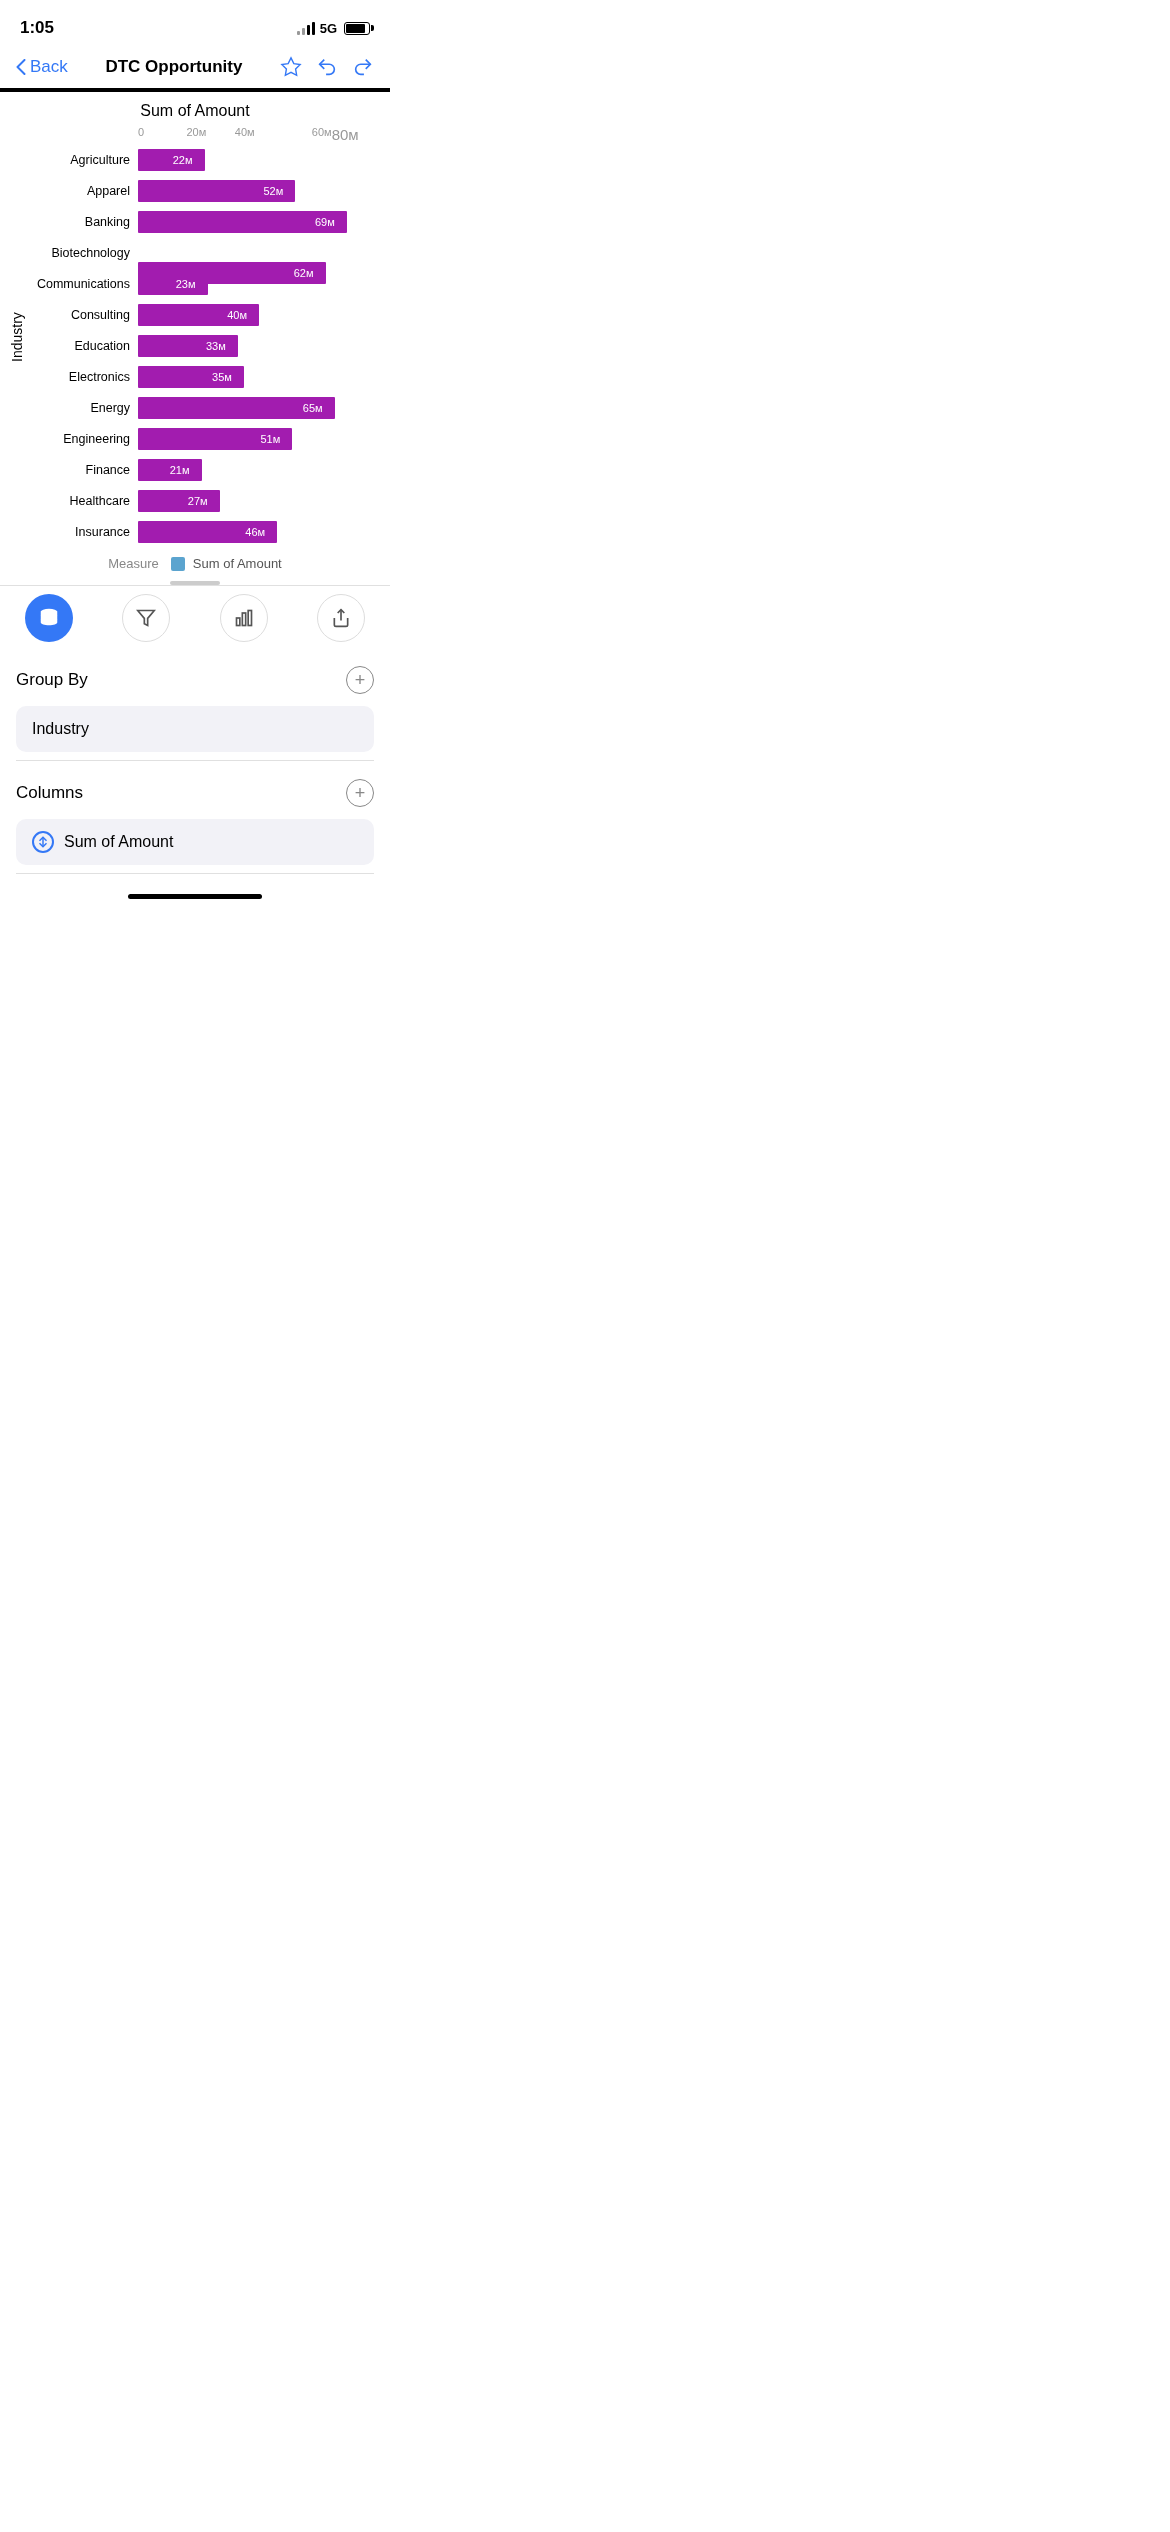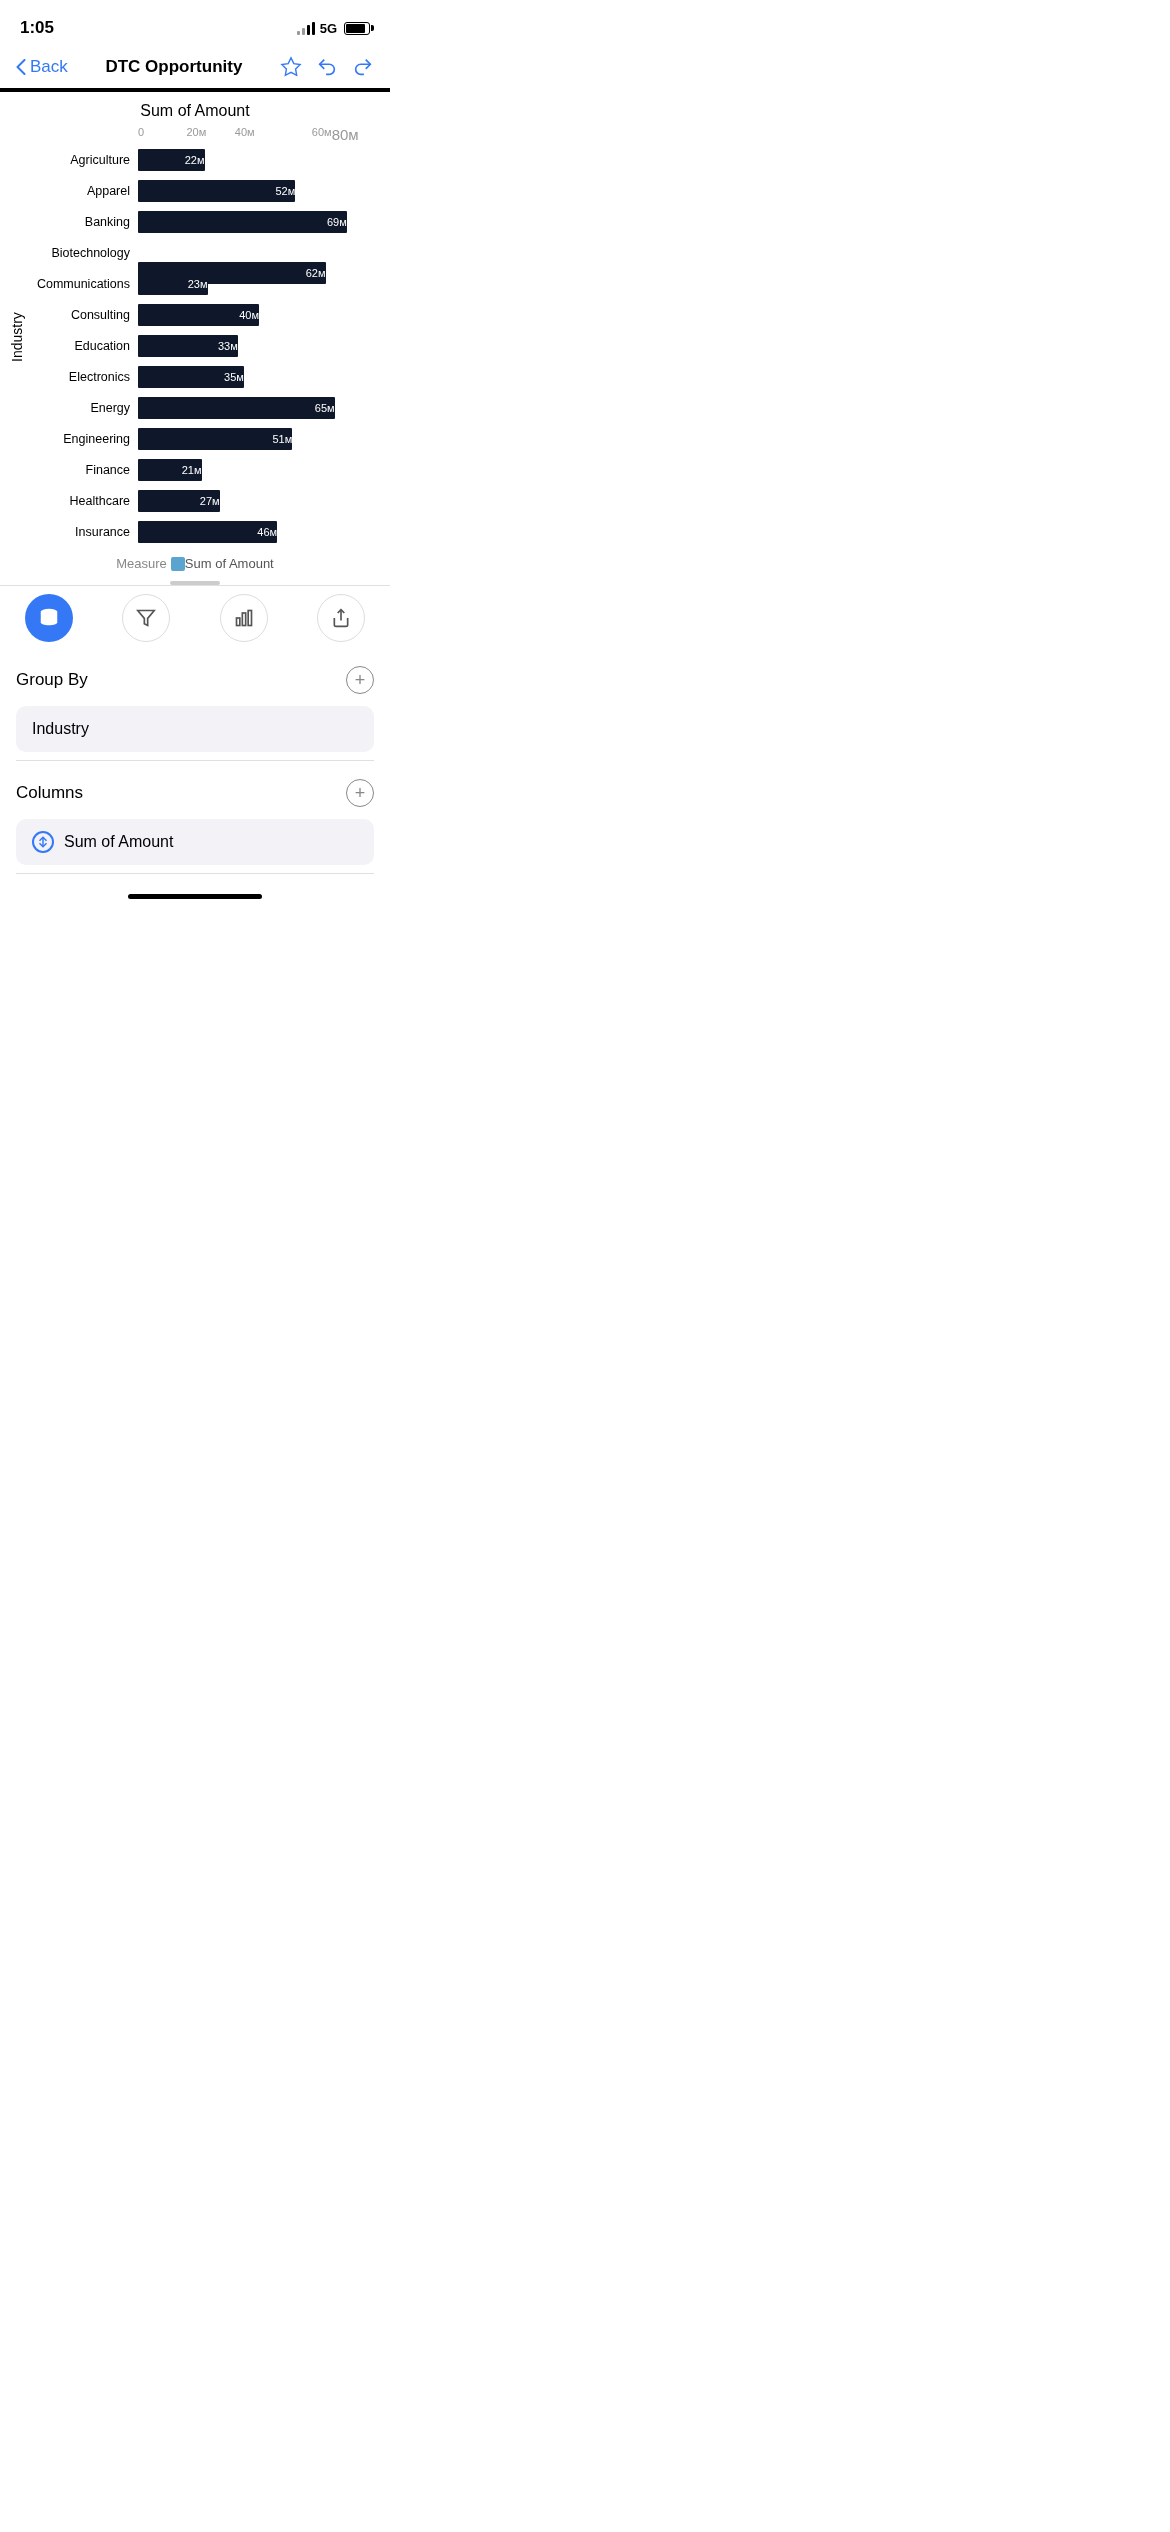--- a/index.html
+++ b/index.html
@@ -163,39 +163,40 @@
       color: #000;
       flex-shrink: 0;
     }
     .row-bar-container {
       flex: 1;
       height: 22px;
       position: relative;
     }
     .row-bar {
       height: 100%;
-      background: #0f172a;
+      background: #a21caf;
       border-radius: 1px;
       display: flex;
       align-items: center;
       justify-content: flex-end;
-      padding-right: 0;
+      padding-right: 12px;
       min-width: 4px;
       position: relative;
     }
     .bar-label {
       font-size: 11px;
       color: #fff;
       font-weight: 500;
       white-space: nowrap;
     }
     .chart-legend {
       display: flex;
       align-items: center;
       justify-content: center;
+      gap: 8px;
       padding: 8px 0 4px;
       font-size: 13px;
       color: #555;
     }
     .legend-square {
       width: 14px;
       height: 14px;
       background: #5BA4CF;
       border-radius: 2px;
     }

